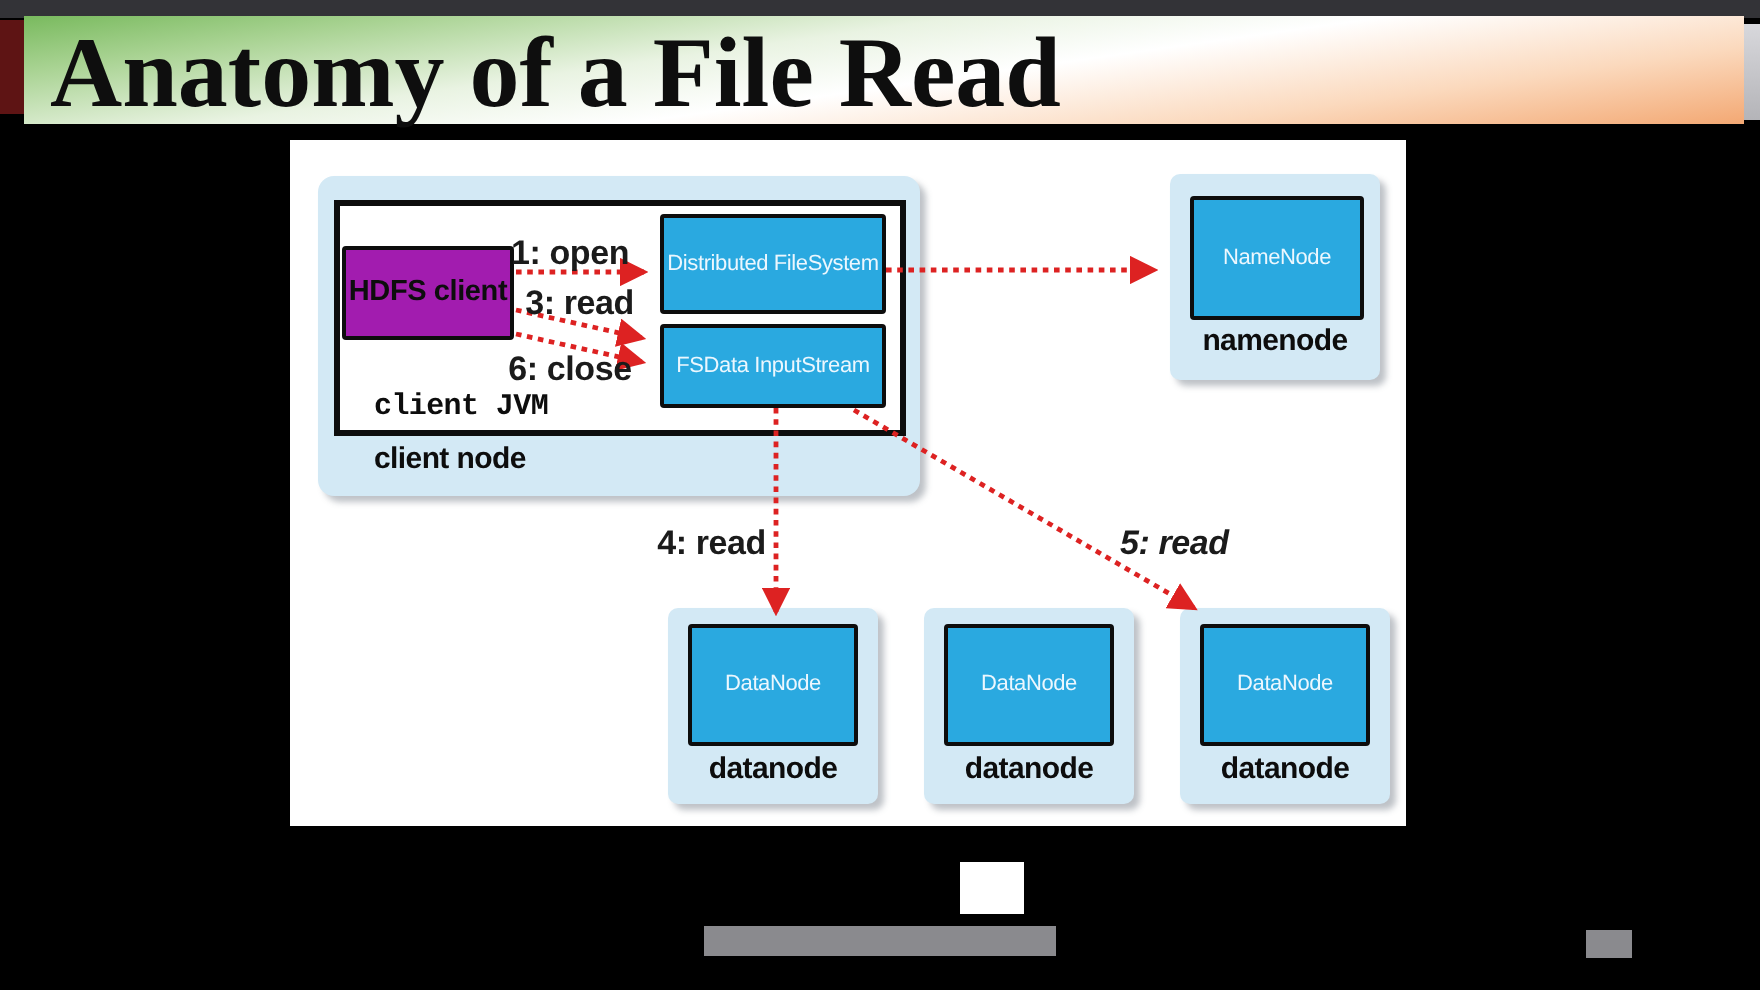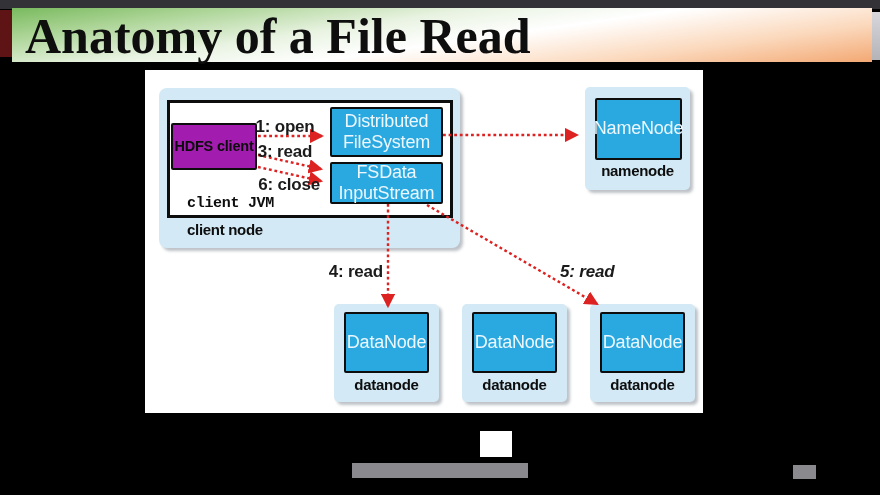--- a/index.html
+++ b/index.html
@@ -63,21 +63,21 @@
     position: absolute; left: 22px; top: 30px; width: 286px; height: 118px;
     background: #ffffff;
     border: 3px solid #0d0d0d;
   }
   .node-box {
     position: absolute;
     border: 2.5px solid #0d0d0d;
     border-radius: 2px;
     display: flex; align-items: center; justify-content: center;
     text-align: center;
-    font-size: 18px;
+    font-size: 11px;
     line-height: 1.18;
     letter-spacing: -0.2px;
   }
   .blue-box { background: #2aa9e0; color: #ecf7fe; }
   .orange-box { background: #a21caf; color: #0d0d0d; font-weight: bold; font-size: 14.5px; }
   .hdfs-client  { left: 26px;  top: 53px; width: 86px;  height: 47px; }
   .dist-fs      { left: 185px; top: 37px; width: 113px; height: 50px; }
   .fsdata       { left: 185px; top: 92px; width: 113px; height: 42px; }
   .namenode-box { left: 450px; top: 28px;  width: 87px; height: 62px; }
   .datanode-box { top: 242px; width: 85px; height: 61px; }
@@ -100,22 +100,22 @@
 
   .arrow-label {
     position: absolute;
     color: #1b1b1b;
     font-weight: 600;
     font-size: 17px;
     letter-spacing: -0.2px;
     white-space: nowrap;
   }
   .al-1 { left: 108px; top: 47px;  width: 64px; text-align: center; }
-  .al-3 { left: 108px; top: 72px;  width: 64px; text-align: center; }
-  .al-6 { left: 105px; top: 105px; width: 70px; text-align: right; }
+  .al-3 { left: 108px; top: 72px;  width: 64px; text-align: right; }
+  .al-6 { left: 105px; top: 105px; width: 70px; text-align: center; }
   .al-2 { left: 300px; top: 42px;  width: 145px; text-align: center; }
   .al-4 { left: 178px; top: 192px; width: 60px; text-align: right; }
   .al-5 { left: 415px; top: 192px; width: 60px; text-align: left; font-style: italic; }
 
   .arrows-svg { position: absolute; left: 0; top: 0; width: 558px; height: 343px; }
 
   
   .footer-white-square { position: absolute; left: 480px; top: 431px; width: 32px; height: 26px; background: #ffffff; }
   .footer-gray-bar     { position: absolute; left: 352px; top: 463px; width: 176px; height: 15px; background: #8a8a8e; }
   .footer-gray-square  { position: absolute; left: 793px; top: 465px; width: 23px; height: 14px; background: #8a8a8e; }

